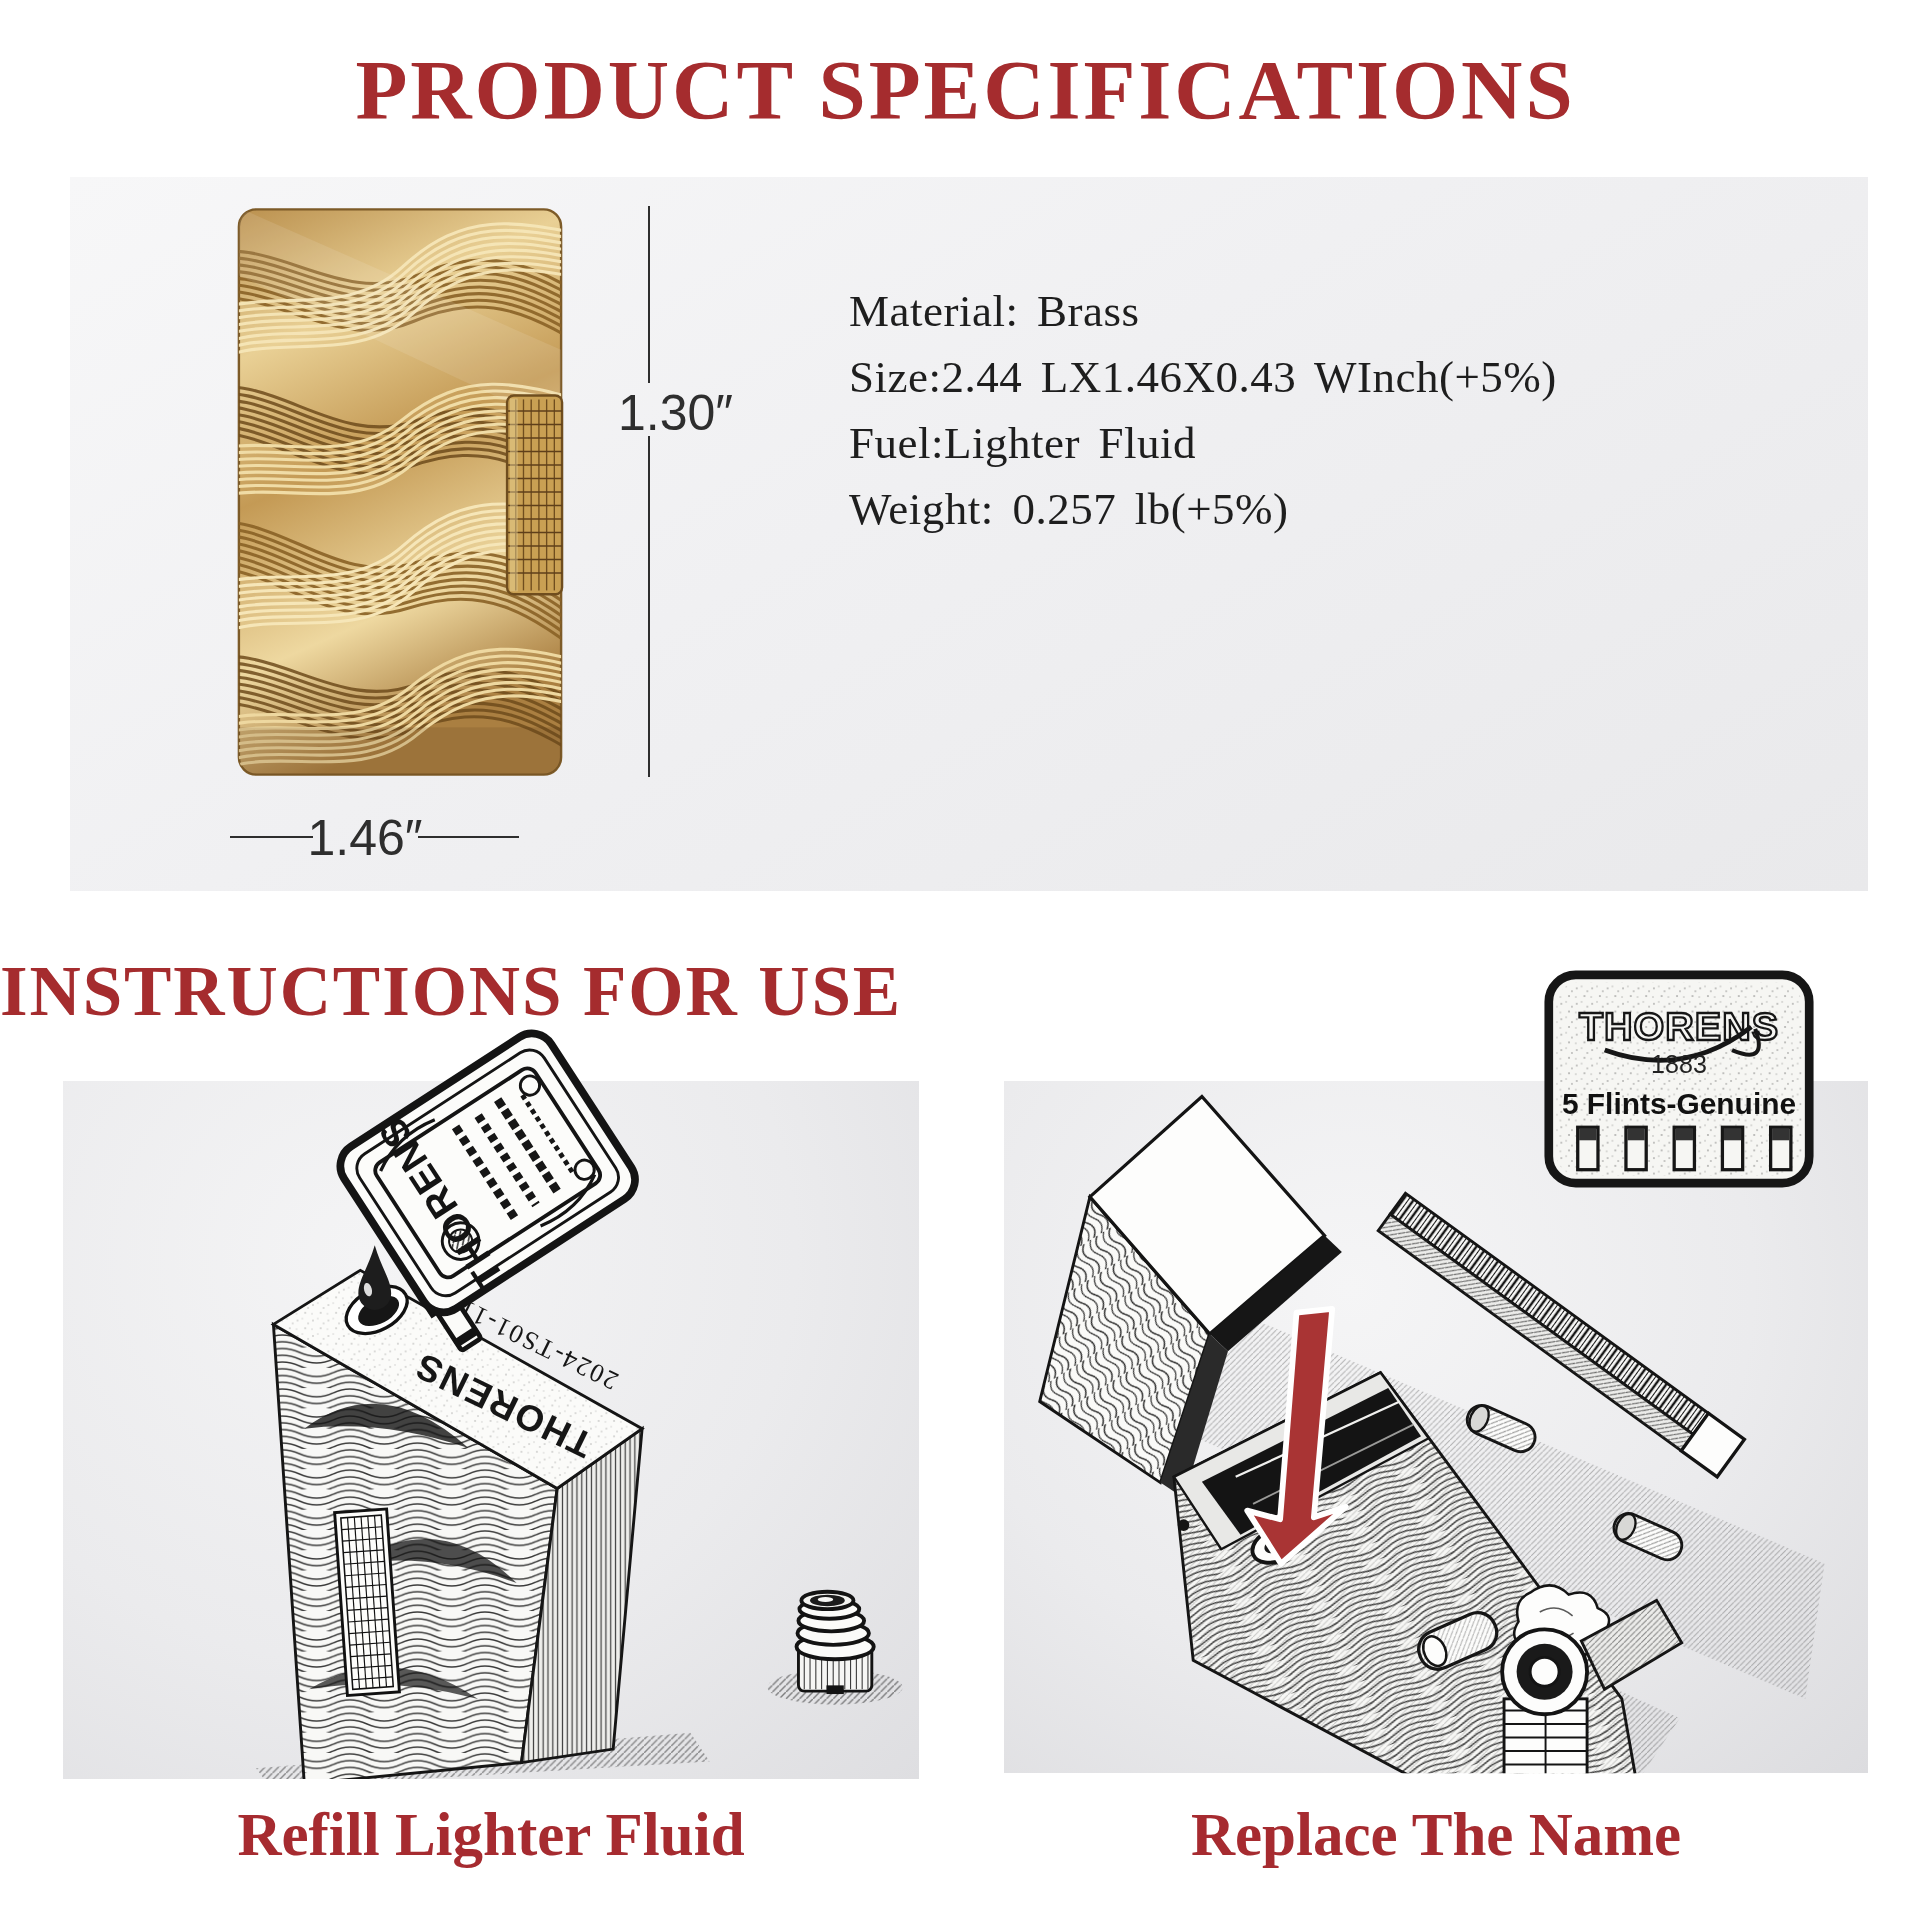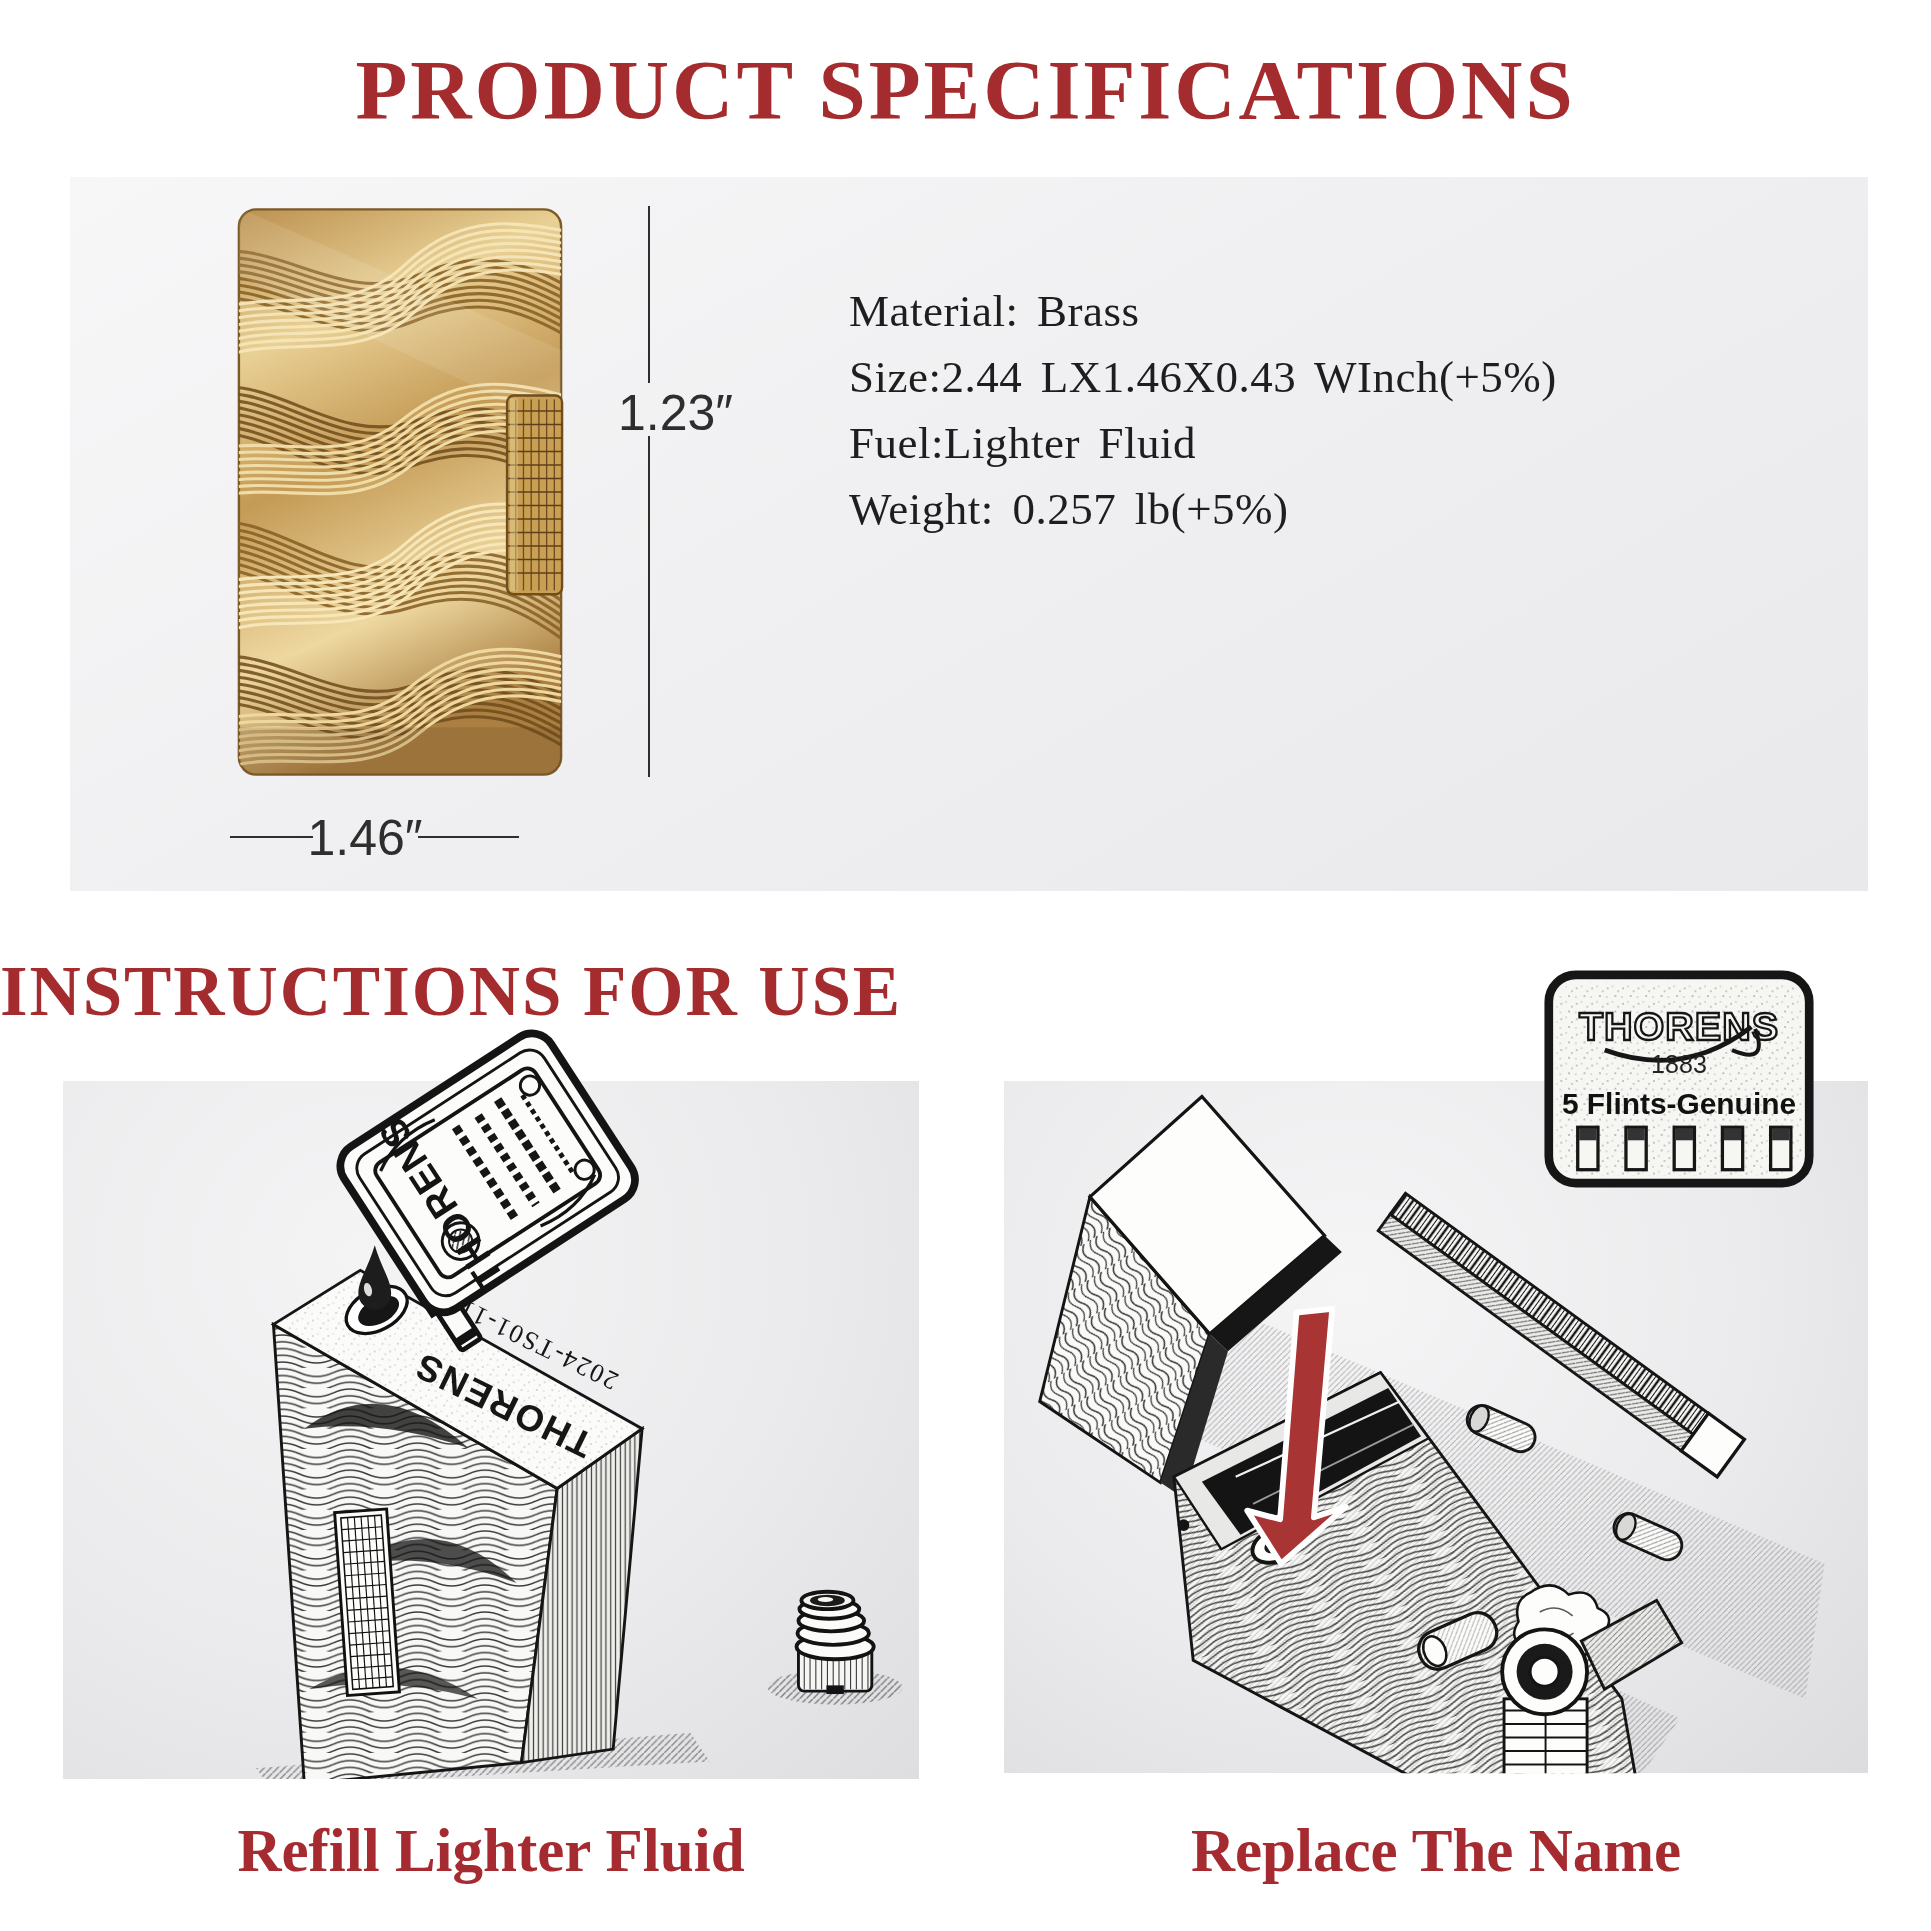--- a/index.html
+++ b/index.html
@@ -18,21 +18,21 @@
   .section-title{position:absolute;left:0;top:950px;width:1603px;text-align:left;
     font-weight:bold;font-size:71px;letter-spacing:1.9px;line-height:83px;}
   .spec-lines{position:absolute;left:849px;top:278px;width:792px;
     font-size:45px;line-height:66px;color:#1e1e1e;letter-spacing:0.5px;word-spacing:6.8px;}
   .note{position:absolute;left:849px;top:670px;width:966px;font-size:46px;
     font-weight:600;line-height:51px;letter-spacing:0.5px;}
   .note .j{text-align:justify;text-align-last:justify;}
   .dim-label{position:absolute;font-family:"Liberation Sans","DejaVu Sans",sans-serif;
     color:#2e2e2e;font-size:50px;text-align:center;}
   .dim-line{position:absolute;background:#2e2e2e;}
-  .caption{position:absolute;top:1796px;font-weight:bold;font-size:61px;text-align:center;line-height:77px;margin-top:16px;}
+  .caption{position:absolute;top:1796px;font-weight:bold;font-size:61px;text-align:center;line-height:77px;}
   svg text{font-family:"Liberation Sans","DejaVu Sans",sans-serif;}
   svg .serifT{font-family:"Liberation Serif","DejaVu Serif",serif;}
 </style>
 </head>
 <body>
 
 <div class="canvas">
 
   <svg width="0" height="0" style="position:absolute" aria-hidden="true">
     <defs>
@@ -201,21 +201,21 @@
         <line x1="282" y1="352" x2="338" y2="352"></line>
           <line x1="282" y1="366" x2="338" y2="366"></line>
         <line x1="282" y1="380" x2="338" y2="380"></line>
       </g>
       <rect x="284" y="199" width="8" height="200" fill="#eed9a0" opacity=".45"></rect>
     </g>
   </svg>
 
   <div class="dim-line" style="left:648px;top:206px;width:1.9px;height:177px"></div>
   <div class="dim-line" style="left:648px;top:436px;width:1.9px;height:341px"></div>
-  <div class="dim-label" style="left:579px;top:384px;width:193px">1.23″</div>
+  <div class="dim-label" style="left:579px;top:384px;width:193px">1.30″</div>
   <div class="dim-line" style="left:230px;top:836px;width:83px;height:1.9px"></div>
   <div class="dim-line" style="left:418px;top:836px;width:101px;height:1.9px"></div>
   <div class="dim-label" style="left:307px;top:809px;width:116px">1.46″</div>
 
   <div class="spec-lines">
     <div>Material: Brass</div>
     <div>Size:2.44 LX1.46X0.43 WInch(+5%)</div>
     <div>Fuel:Lighter Fluid</div>
     <div>Weight: 0.257 lb(+5%)</div>
   </div>

